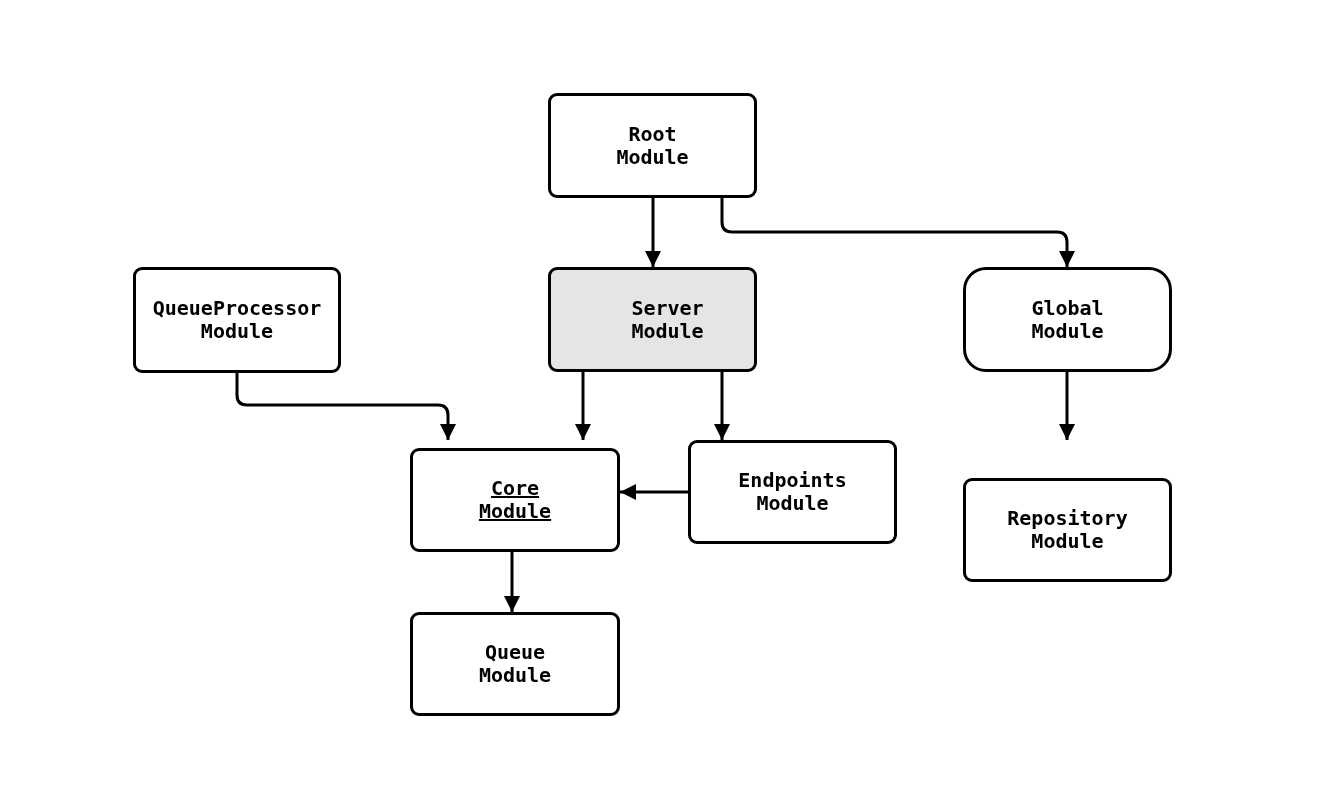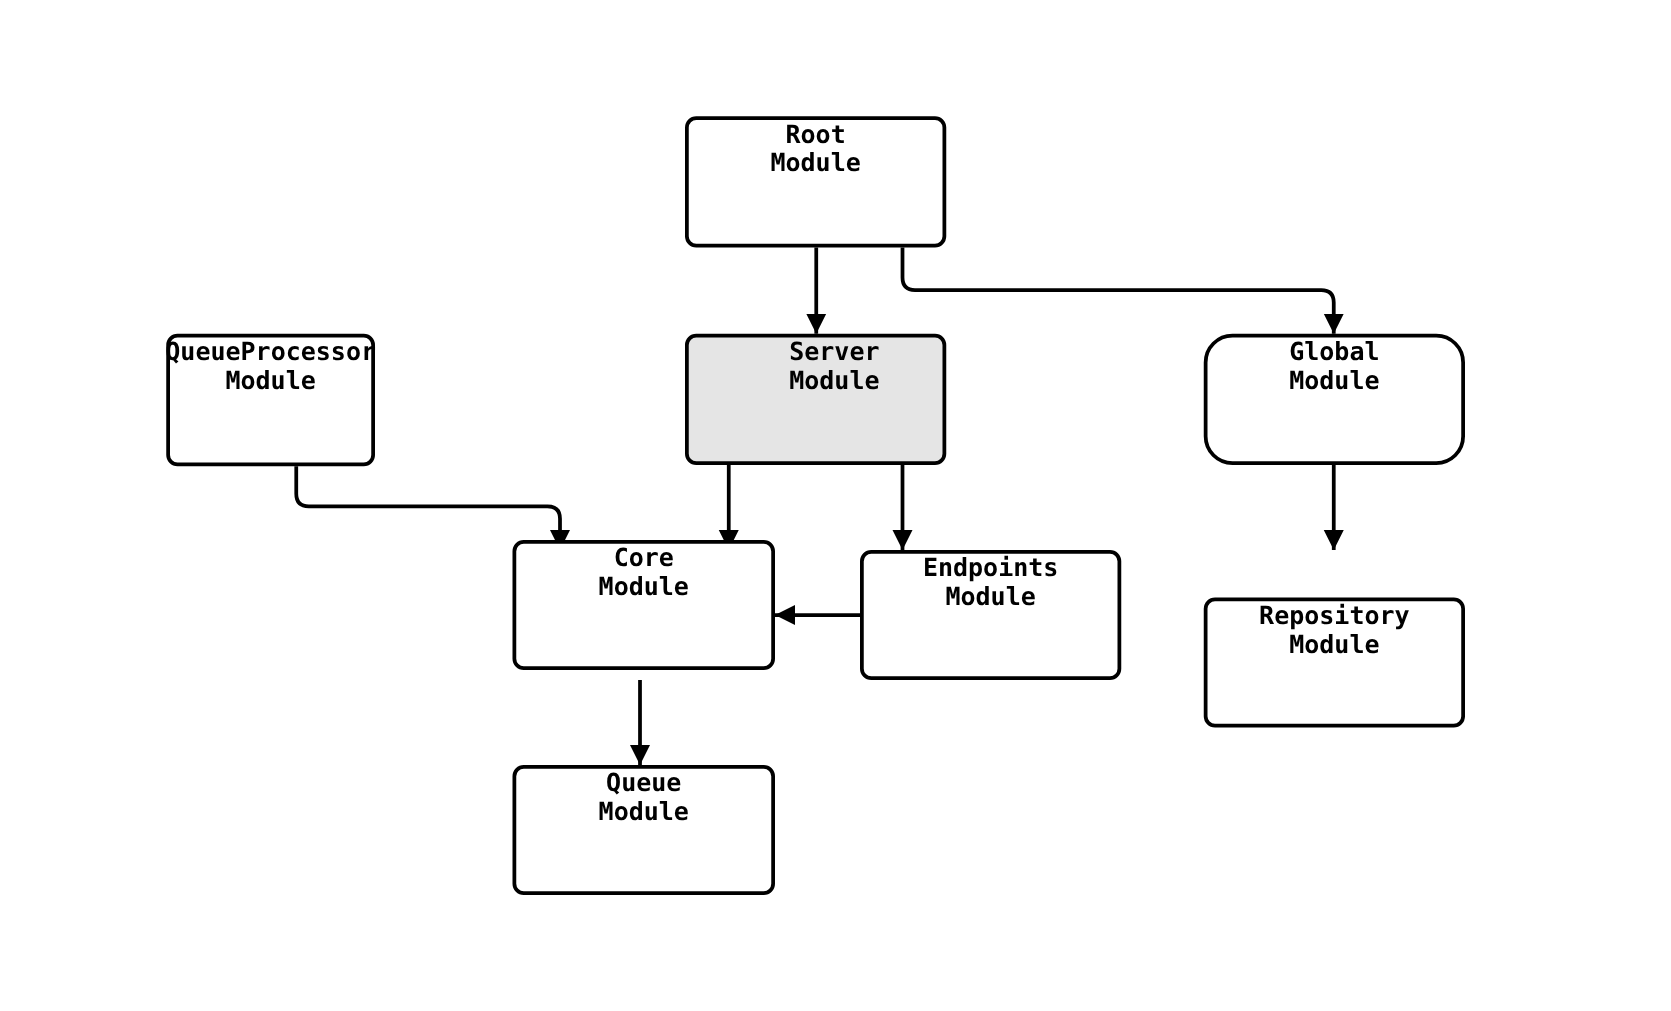--- a/index.html
+++ b/index.html
@@ -37,20 +37,21 @@
     width: 1337px;
     height: 809px;
   }
   .node {
     position: absolute;
     box-sizing: border-box;
     border: 3px solid #000000;
     border-radius: 9px;
     background: #ffffff;
     display: flex;
+    align-items: center;
     justify-content: center;
   }
   .node-label {
     font-family: "DejaVu Sans Mono", monospace;
     font-weight: bold;
     font-size: 20px;
     line-height: 23px;
     color: #000000;
     text-align: center;
     white-space: pre-line;
@@ -75,33 +76,33 @@
         <path class="edge" d="M688,492 L620,492" stroke="#000000" marker-end="url(#arrowhead)"></path>
         <path class="edge" d="M1067,372 L1067,440" stroke="#000000" marker-end="url(#arrowhead)"></path>
         <path class="edge" d="M512,544 L512,612" stroke="#000000" marker-end="url(#arrowhead)"></path>
       </g>
   </svg>
   <div class="nodes-layer" id="nodes-layer">
       <div class="node" style="left: 548px; top: 93px; width: 209px; height: 105px; background: rgb(255, 255, 255); border-color: rgb(0, 0, 0);">
         <span class="node-label">Root
 Module</span>
       </div>
-      <div class="node" style="left: 133px; top: 267px; width: 167px; height: 106px; background: rgb(255, 255, 255); border-color: rgb(0, 0, 0);">
+      <div class="node" style="left: 133px; top: 267px; width: 208px; height: 106px; background: rgb(255, 255, 255); border-color: rgb(0, 0, 0);">
         <span class="node-label">QueueProcessor
 Module</span>
       </div>
       <div class="node" style="left: 548px; top: 267px; width: 209px; height: 105px; background: #e5e5e5; border-color: rgb(0, 0, 0); padding-left: 30px;">
         <span class="node-label">Server
 Module</span>
       </div>
       <div class="node" style="left: 963px; top: 267px; width: 209px; height: 105px; background: rgb(255, 255, 255); border-color: rgb(0, 0, 0); border-radius: 23px;">
         <span class="node-label">Global
 Module</span>
       </div>
-      <div class="node" style="left: 410px; top: 432px; width: 210px; height: 104px; background: rgb(255, 255, 255); border-color: rgb(0, 0, 0);">
+      <div class="node" style="left: 410px; top: 448px; width: 210px; height: 104px; background: rgb(255, 255, 255); border-color: rgb(0, 0, 0); text-decoration: underline;">
         <span class="node-label">Core
 Module</span>
       </div>
       <div class="node" style="left: 688px; top: 440px; width: 209px; height: 104px; background: rgb(255, 255, 255); border-color: rgb(0, 0, 0);">
         <span class="node-label">Endpoints
 Module</span>
       </div>
       <div class="node" style="left: 963px; top: 440px; width: 209px; height: 104px; background: rgb(255, 255, 255); border-color: rgb(0, 0, 0); margin-top: 38px;">
         <span class="node-label">Repository
 Module</span>

